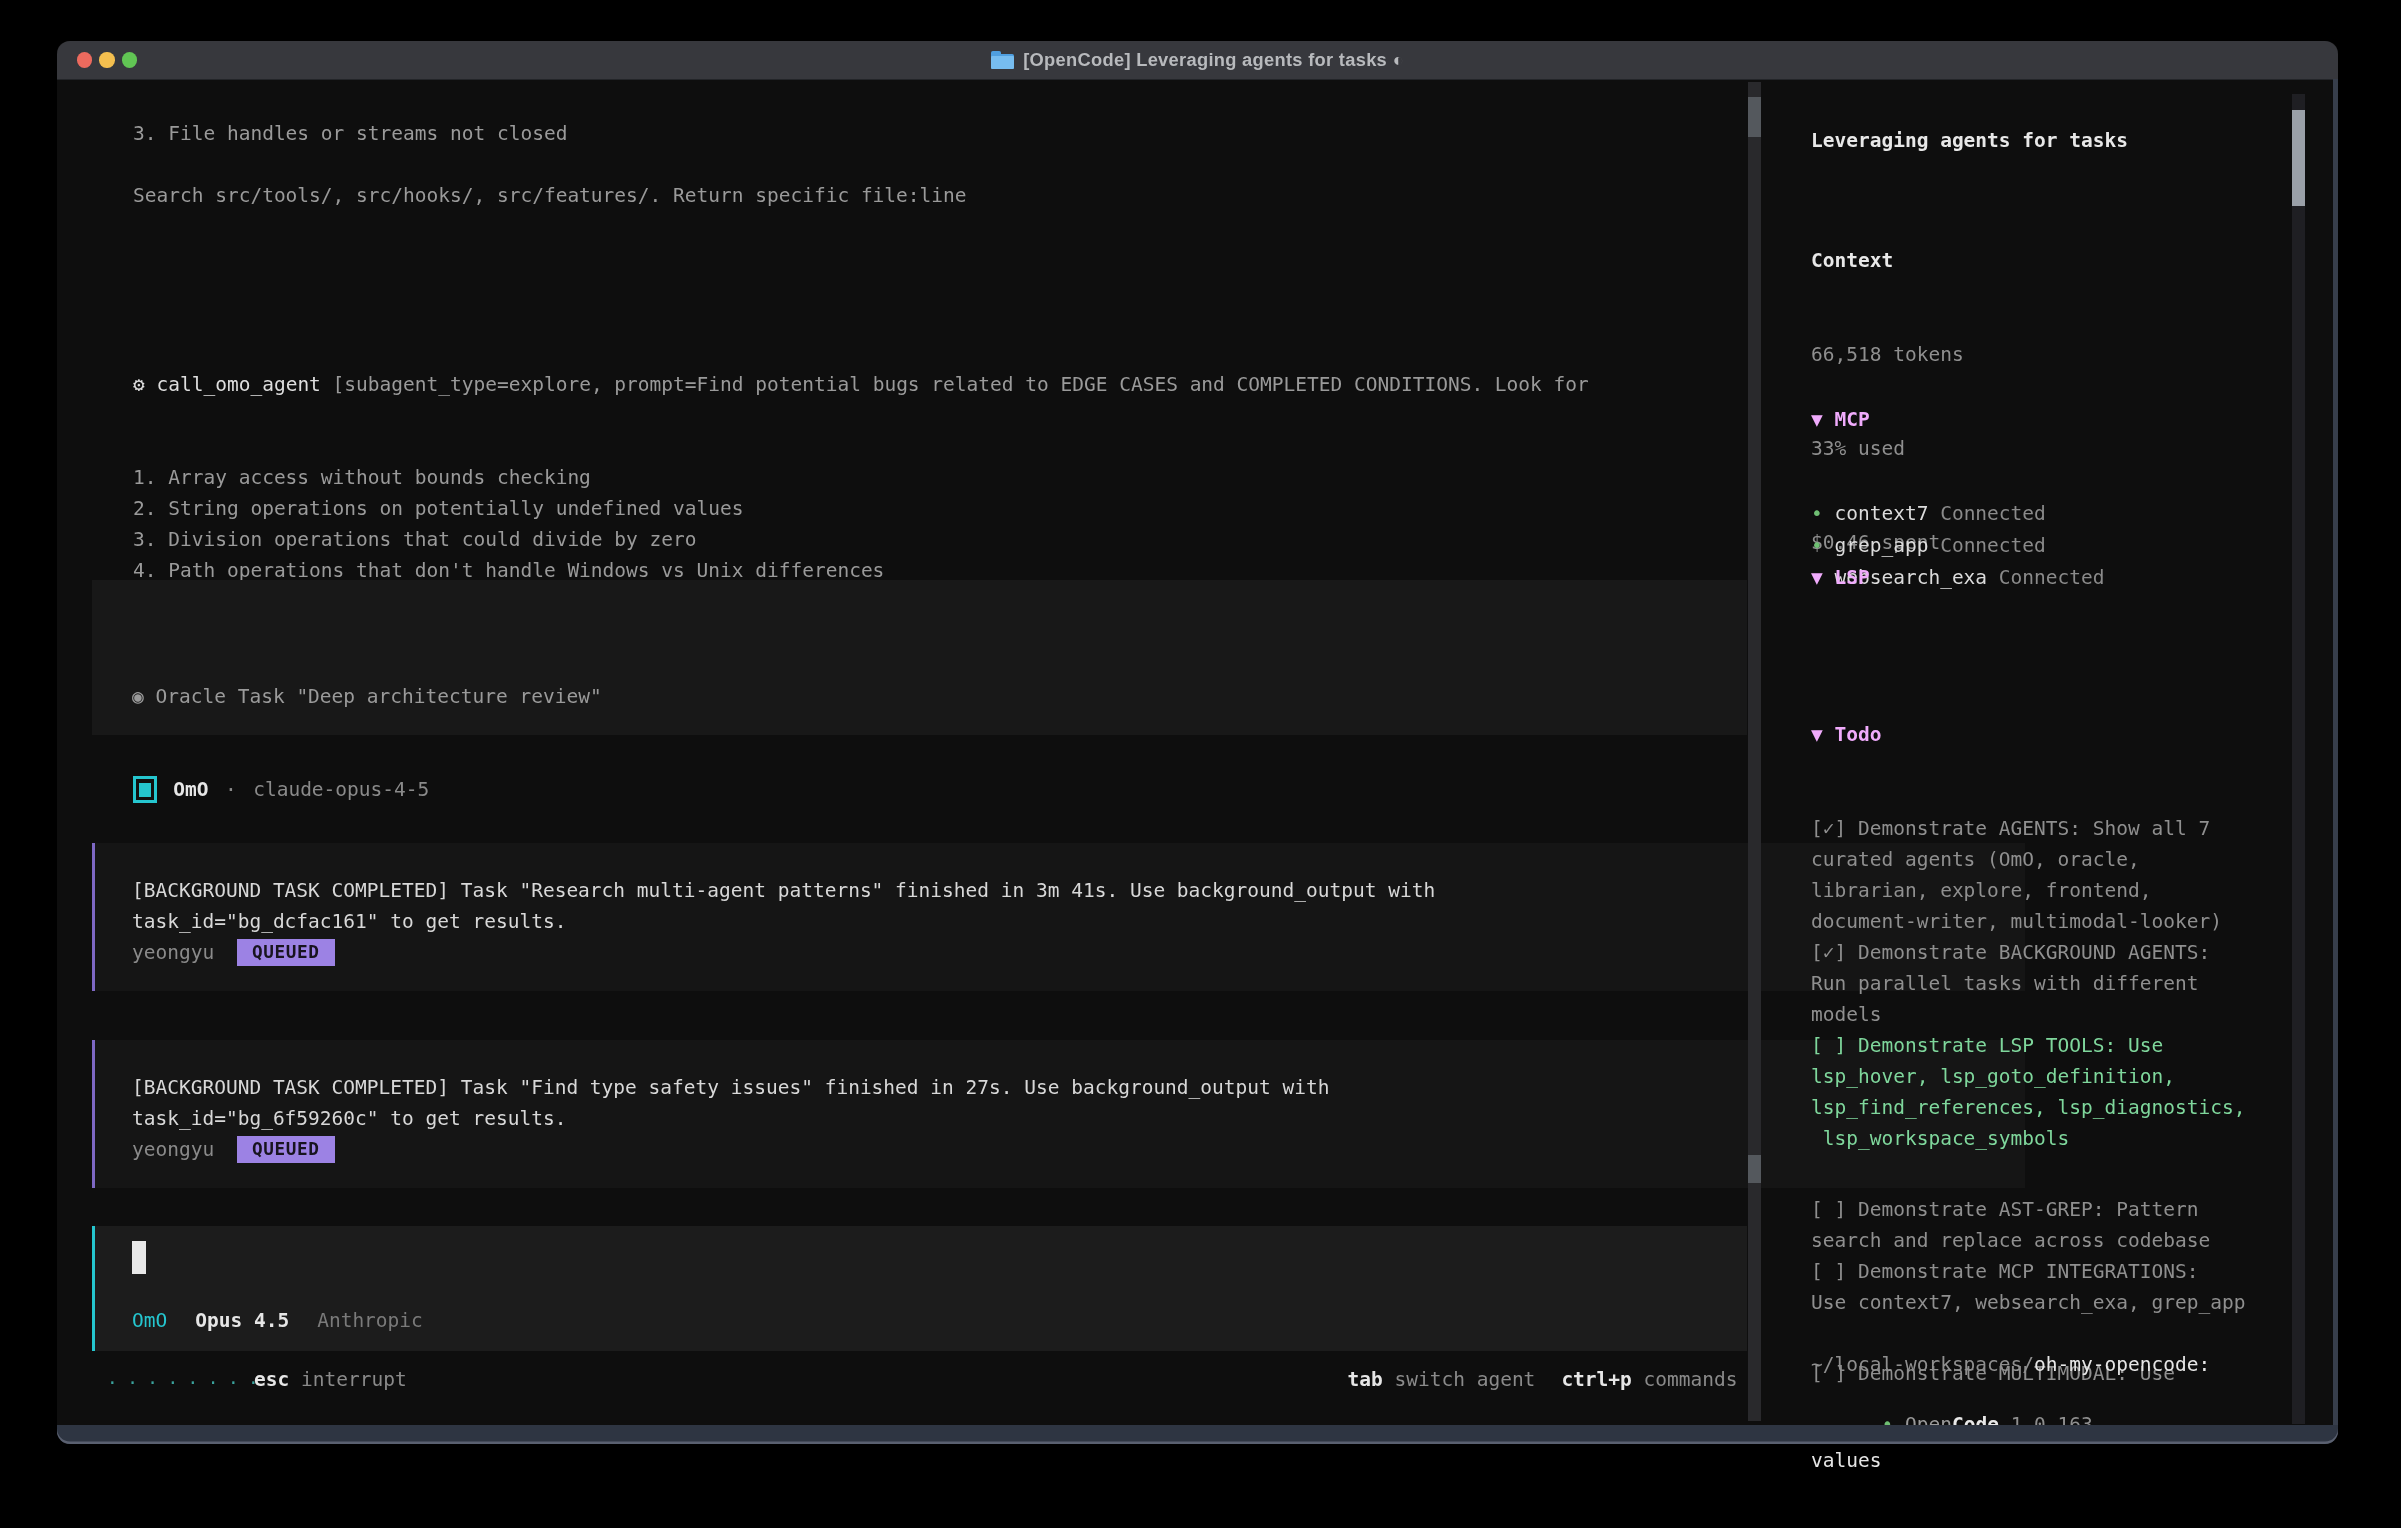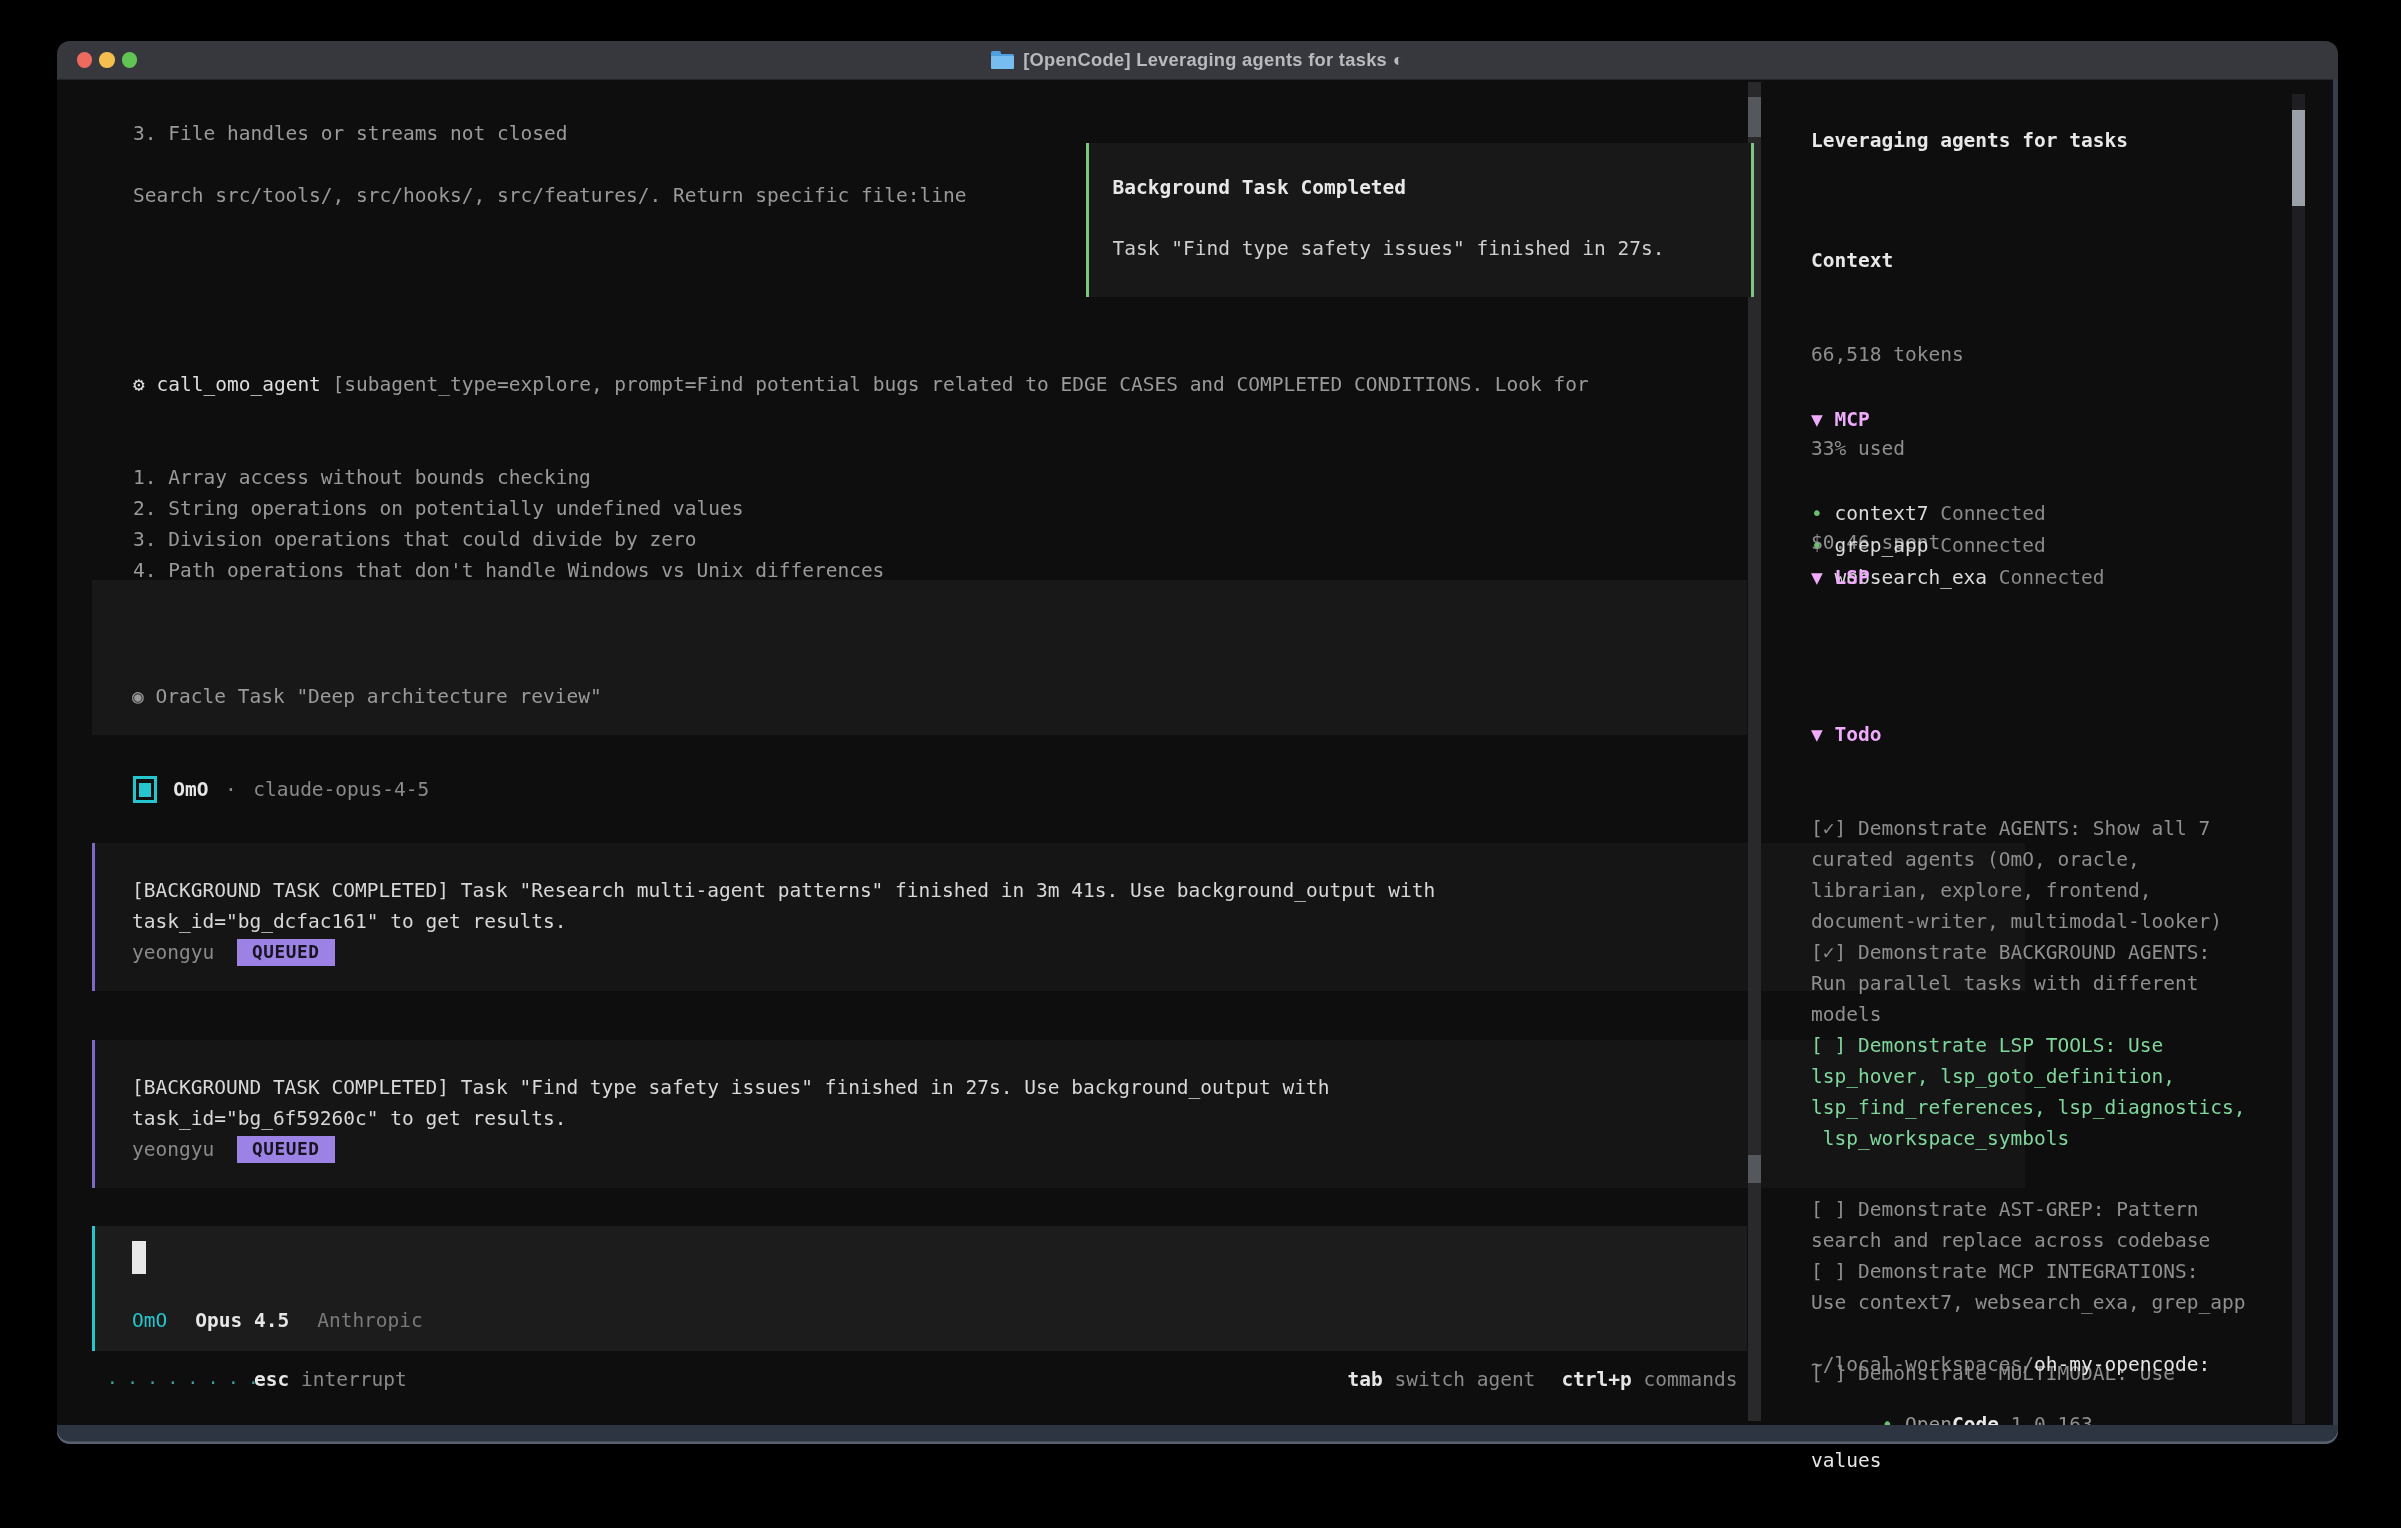--- a/index.html
+++ b/index.html
@@ -142,24 +142,20 @@
         <span class="back"></span>
           <span class="tab"></span>
           <span class="front"></span>
       </span>
       <span class="title">[OpenCode] Leveraging agents for tasks ◐</span>
     </div>
   </div>
 
   <div class="scrollback t" id="scrollback"><div class="t-line">3. File handles or streams not closed</div><div class="t-line">&nbsp;</div><div class="t-line">Search src/tools/, src/hooks/, src/features/. Return specific file:line</div></div>
 
-  <div class="toast">
-    <div class="toast-title">Background Task Completed</div>
-    <div class="toast-body">Task "Find type safety issues" finished in 27s.</div>
-  </div>
 
   <div class="toolcall t">
     <div class="t-line"><span class="bright">⚙</span><span class="bright"> </span><span class="bright">call_omo_agent</span><span> [subagent_type=explore, prompt=Find potential bugs related to EDGE CASES and COMPLETED CONDITIONS. Look for</span></div>
     <div id="tool-lines"><div class="t-line">1. Array access without bounds checking</div><div class="t-line">2. String operations on potentially undefined values</div><div class="t-line">3. Division operations that could divide by zero</div><div class="t-line">4. Path operations that don't handle Windows vs Unix differences</div><div class="t-line">&nbsp;</div><div class="t-line">Search src/ directory. Return specific file:line references., description=Find edge case bugs, run_in_background=true]</div></div>
   </div>
 
   <div class="oracle-panel t">
     <div class="t-line"><span>◉</span><span> </span><span>Oracle Task "Deep architecture review"</span></div>
     <div class="gapline"></div>
     <div class="t-line"><span class="boldw">ctrl+x right, ctrl+x left</span><span class="dim"> to navigate between subagent sessions</span></div>

